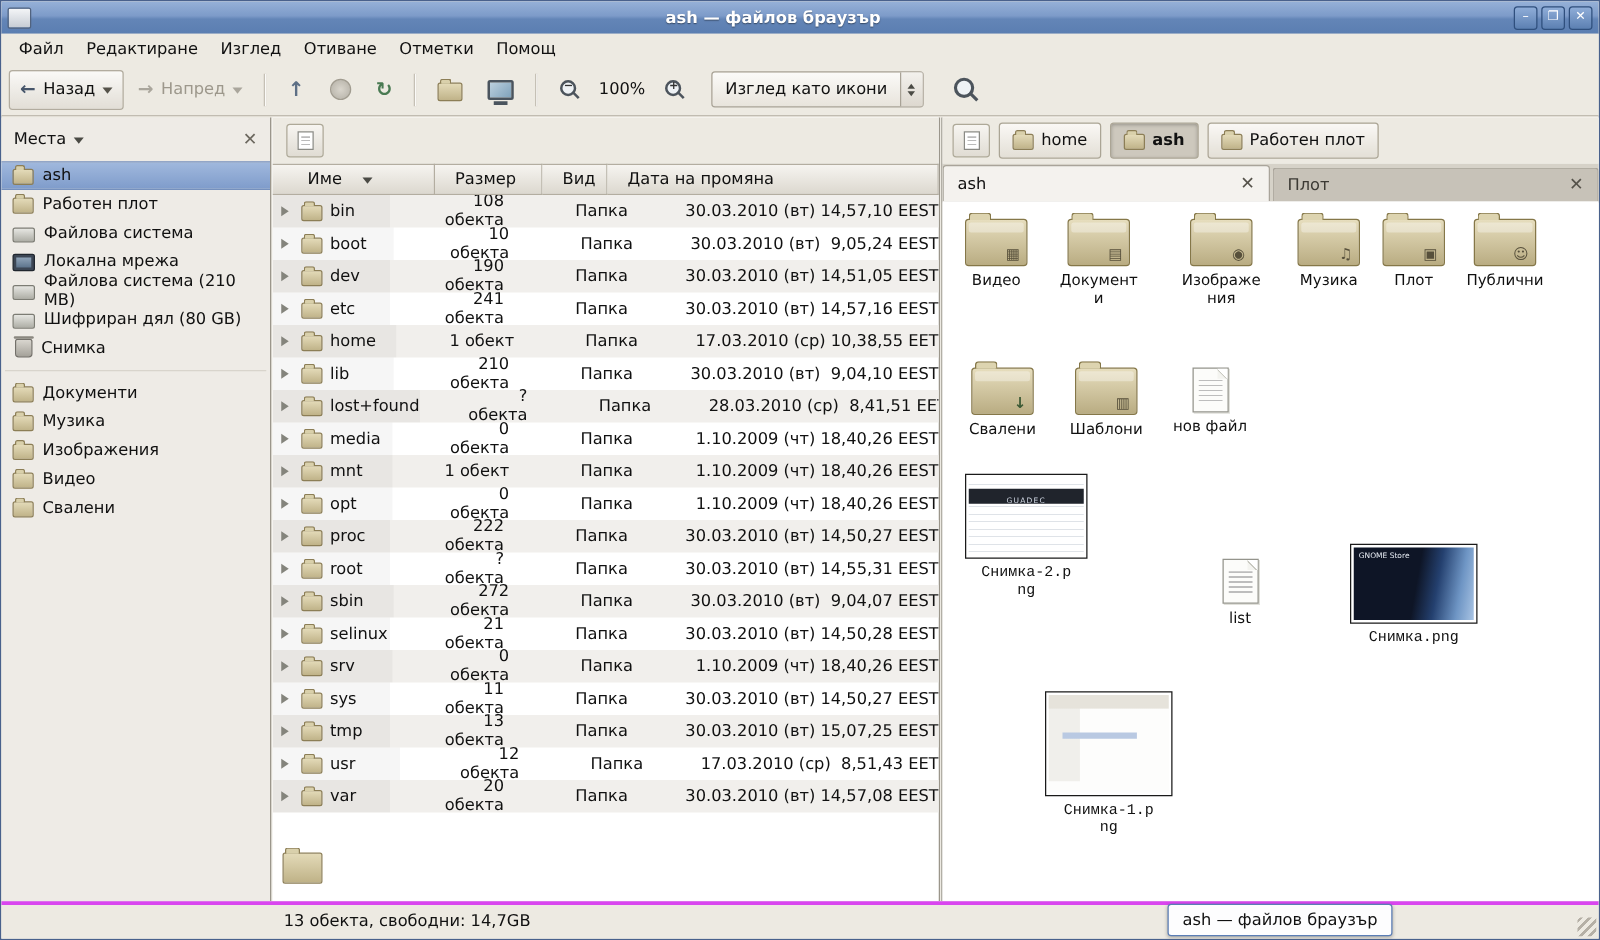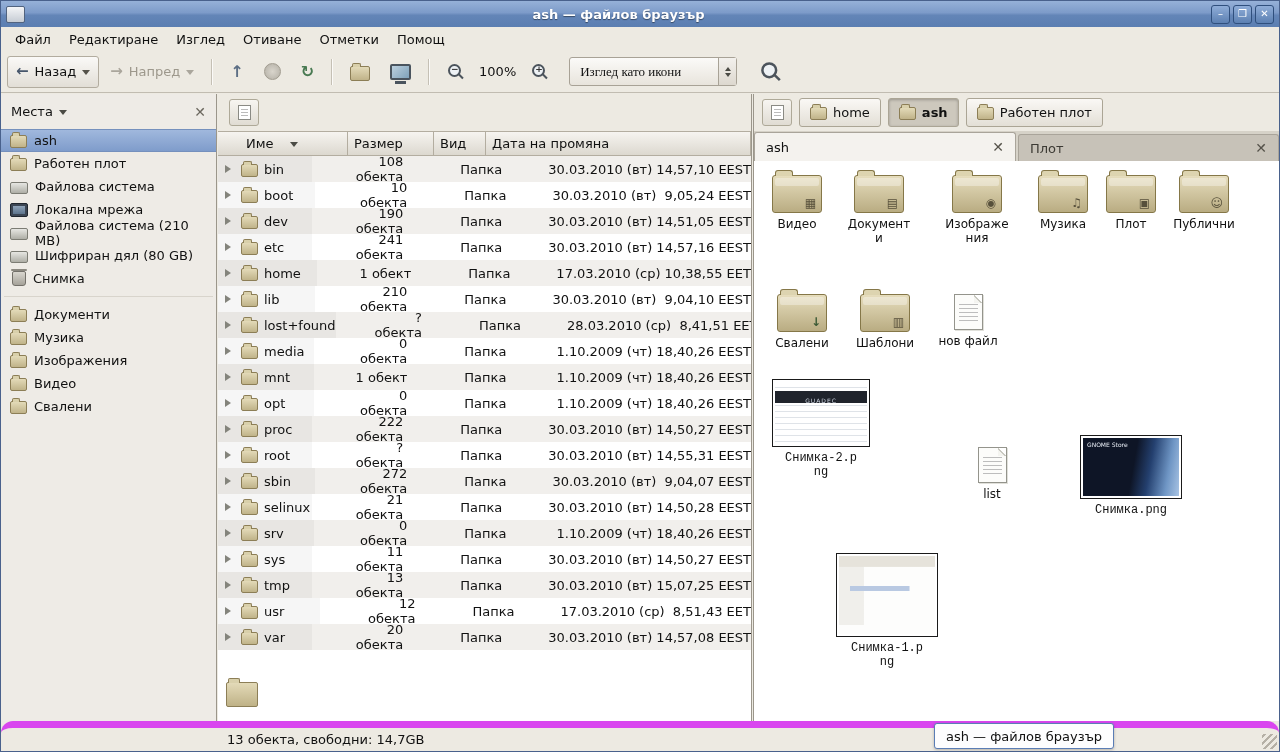--- a/index.html
+++ b/index.html
@@ -49,21 +49,21 @@
     border:2px solid #4c545c;border-radius:50%;background:#eef2f5;}
   .mag::after{content:"";position:absolute;width:7px;height:2px;background:#4c545c;
     transform:rotate(45deg);right:0;bottom:3px;}
   .mag .sign{position:absolute;top:2px;left:4px;font-size:9px;font-weight:bold;color:#333;line-height:1;}
   .mag.minus .sign::before{content:"−";}
   .mag.plus .sign::before{content:"+";}
   .mag.big{transform:scale(1.25);}
   .zoom-label{padding:0 4px;}
   .combo{display:flex;align-items:center;height:27px;border:1px solid #a8a296;border-radius:3px;
     background:linear-gradient(#fbfaf8,#e8e4dc);margin-left:10px;}
-  .combo .val{padding:0 10px;min-width:128px;font-family:Liberation Serif, serif;}
+  .combo .val{padding:0 10px;min-width:128px;}
   .combo .spin{width:17px;align-self:stretch;border-left:1px solid #a8a296;display:flex;
     flex-direction:column;align-items:center;justify-content:center;gap:2px;
     background:linear-gradient(#f3f1ed,#ddd8cf);}
   .spin i{width:0;height:0;border:3px solid transparent;display:block;}
   .spin .u{border-bottom:4px solid #4a4a44;}
   .spin .d{border-top:4px solid #4a4a44;}
 
   
   .f-ico{background:linear-gradient(#e3dab8,#c0b389);border:1px solid #8c7e56;border-radius:2px;
     position:relative;display:inline-block;}
@@ -116,21 +116,21 @@
   .midpane{position:absolute;top:93px;bottom:30px;left:217px;width:534px;background:#fff;
     border-right:1px solid #9b968b;box-sizing:border-box;overflow:hidden;}
   .mid-top{height:37px;background:#EDEAE2;display:flex;align-items:center;padding:0 11px;}
   .mini-btn{width:28px;height:25px;border:1px solid #aea998;border-radius:3px;
     background:linear-gradient(#f7f5f1,#e0dcd3);display:flex;align-items:center;justify-content:center;}
   .mini-paper{width:11px;height:13px;background:#fff;border:1px solid #8a8a84;position:relative;}
   .mini-paper::after{content:"";position:absolute;left:2px;right:2px;top:3px;height:7px;
     background:repeating-linear-gradient(#bbb 0 1px,transparent 1px 3px);}
   .cols{display:flex;height:25px;}
   .col-h{box-sizing:border-box;border:1px solid #b3ada0;border-left:none;
-    background:linear-gradient(#f6f4f0,#dcd8cf);display:flex;align-items:center;padding:0 6px;}
+    background:linear-gradient(#f6f4f0,#dcd8cf);display:flex;align-items:center;padding:0 16px;}
   .w-name{width:130px;padding-left:28px;}
   .w-size{width:86px;}
   .w-type{width:52px;}
   .w-date{flex:1;}
   .sort-arr{margin-left:16px;width:0;height:0;border:4px solid transparent;
     border-top:5px solid #4b4b45;margin-top:5px;}
   .rows{position:absolute;top:62px;left:0;right:0;bottom:0;overflow:hidden;}
   .row{display:flex;height:26px;align-items:center;gap:39px;}
   .row:nth-child(odd){background:#f1efec;}
   .cell{box-sizing:border-box;}
@@ -181,21 +181,21 @@
   .t-store .inner{width:96px;height:58px;
     background:linear-gradient(100deg,#0e1526 0 52%,#24406f 68%,#6e95c4 86%,#a9c4e4 100%);}
   .t-store .thumbtext{position:absolute;top:3px;left:4px;color:#e8edf5;font-size:6px;}
   .t-window .inner{width:96px;height:78px;
     background:linear-gradient(#b9c9e2 0 0) 30% 42%/62% 7% no-repeat,
       linear-gradient(#e6e3db 0 0) 0 0/100% 14% no-repeat,
       linear-gradient(#f0efeb 0 0) 0 14%/26% 86% no-repeat,#fdfdfc;}
 
   
   .statusbar{position:absolute;left:0;right:0;bottom:0;height:30px;background:#EDEAE2;
-    border-top:7px solid #d946ef;display:flex;align-items:center;box-sizing:border-box;border-radius:12px;}
+    border-top:3px solid #d946ef;display:flex;align-items:center;box-sizing:border-box;}
   .status-text{margin-left:226px;}
   .grip{position:absolute;right:2px;bottom:2px;width:15px;height:15px;
     background:repeating-linear-gradient(315deg,transparent 0 3px,#b5b0a6 3px 5px);}
   .tooltip{position:absolute;left:933px;top:722px;height:24px;padding:0 11px;background:#fdfdfe;
     border:1px solid #5a7db5;border-radius:3px;display:flex;align-items:center;font-size:13px;
     box-shadow:0 1px 3px rgba(0,0,0,.25);z-index:5;}
 </style>
 </head>
 <body>
 

